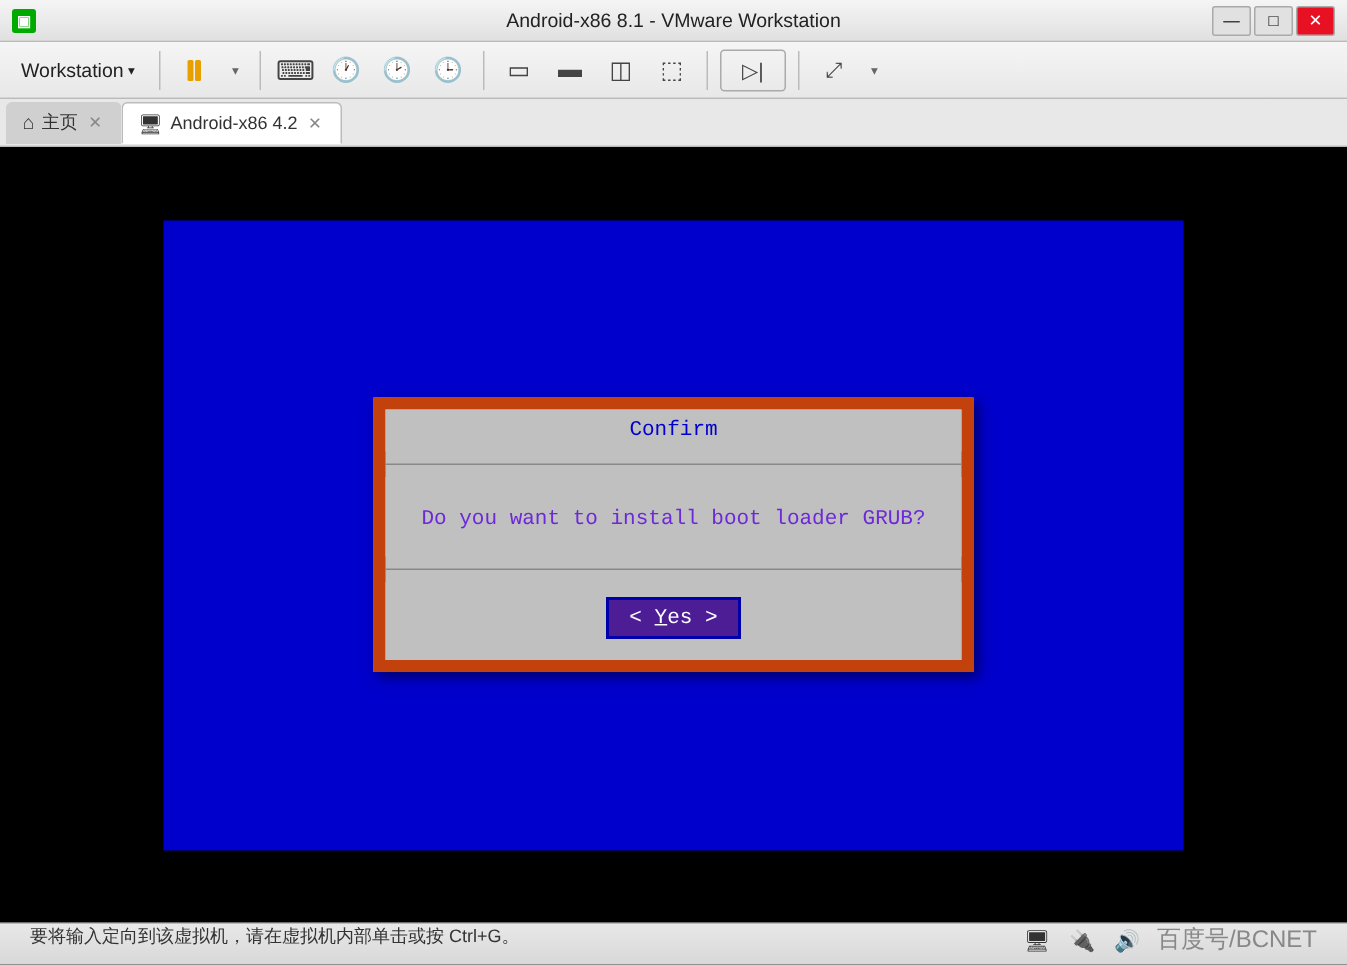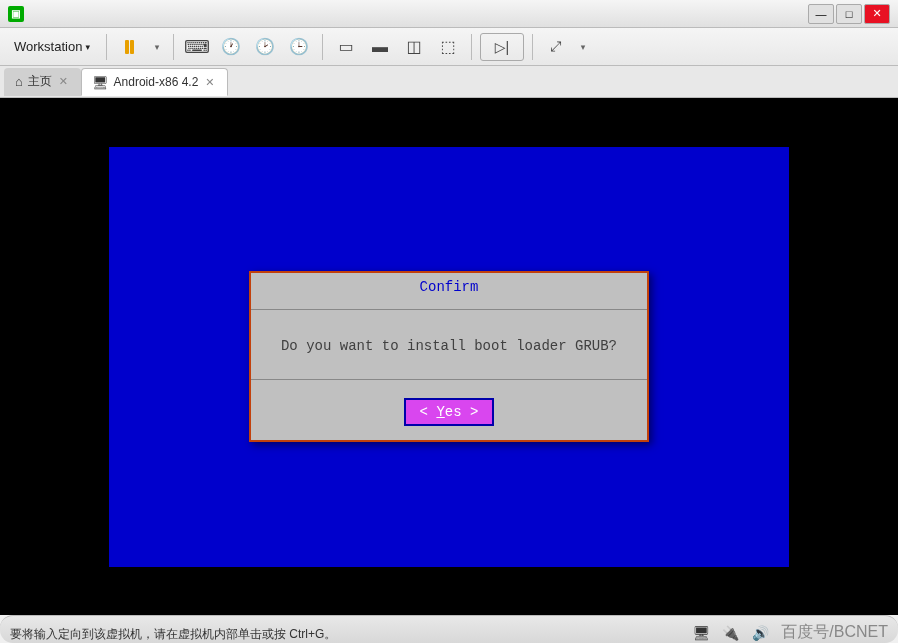--- a/index.html
+++ b/index.html
@@ -81,75 +81,76 @@
     .vm-screen {
       width: 680px; height: 420px; background: #0000cc;
       position: relative; display: flex; align-items: center; justify-content: center;
     }
 
     
     .dialog {
       position: absolute;
       width: 400px;
       background: #c0c0c0;
-      border: 2px solid #c2410c;
+      border: 8px solid #c2410c;
       box-shadow: 3px 3px 8px rgba(0,0,0,0.5);
     }
     .dialog-title {
       text-align: center; padding: 6px 0; color: #0000cc;
       font-family: 'Courier New', monospace; font-size: 14px;
       background: #c0c0c0;
     }
     .dialog-body {
       padding: 18px 20px 14px;
-      font-family: 'Courier New', monospace; font-size: 14px; color: #404040;
+      font-family: 'Courier New', monospace; font-size: 14px; color: #6d28d9;
       text-align: center; line-height: 1.5;
       background: #c0c0c0;
     }
     .dialog-separator {
       height: 1px; background: #888; margin: 8px 0;
     }
     .dialog-buttons {
       display: flex; justify-content: center; gap: 30px;
       padding: 10px 20px 14px;
       background: #c0c0c0;
     }
     .dialog-btn {
       font-family: 'Courier New', monospace; font-size: 14px;
       padding: 4px 14px; cursor: pointer;
       border: 2px solid #666; background: #c0c0c0;
     }
     .dialog-btn.selected {
-      background: #d946ef; color: white;
+      background: #4c1d95; color: white;
       border: 2px solid #0000aa;
     }
     .dialog-btn .underline { text-decoration: underline; }
 
     
     .status-bar {
-      display: flex; align-items: flex-end; justify-content: space-between;
+      display: flex; align-items: flex-start; justify-content: space-between;
       background: linear-gradient(to bottom, #e8e8e8, #d8d8d8);
-      height: 28px; padding: 0 10px;
-      border-top: 1px solid #bbb; font-size: 12px; color: #333; border-radius: 13px;
+      height: 28px; padding: 0 20px;
+      border-top: 1px solid #bbb; font-size: 12px; color: #333;
     }
     .status-right {
       display: flex; align-items: center; gap: 10px;
     }
     .status-icon {
       width: 20px; height: 20px; display: flex; align-items: center; justify-content: center;
       font-size: 14px;
     }
   </style>
 </head>
 <body>
 
 <div class="title-bar">
   <div class="title-bar-left">
     <div class="title-bar-icon">▣</div>
   </div>
+  <div class="title-bar-title">Android-x86 8.1 - VMware Workstation</div>
   <div class="title-bar-controls">
     <div class="title-bar-btn">—</div>
     <div class="title-bar-btn">□</div>
     <div class="title-bar-btn close">✕</div>
   </div>
 </div>
 
 <div class="menu-bar">
   <div class="menu-item">
     <span>Workstation</span>

